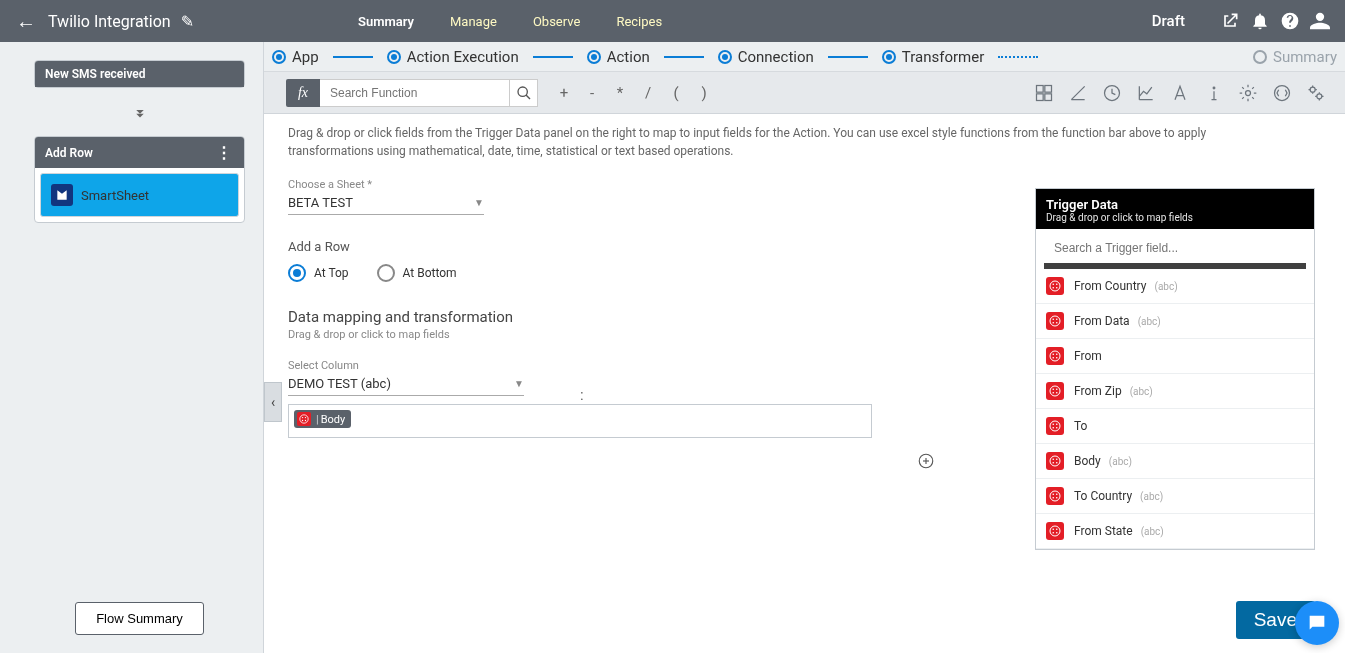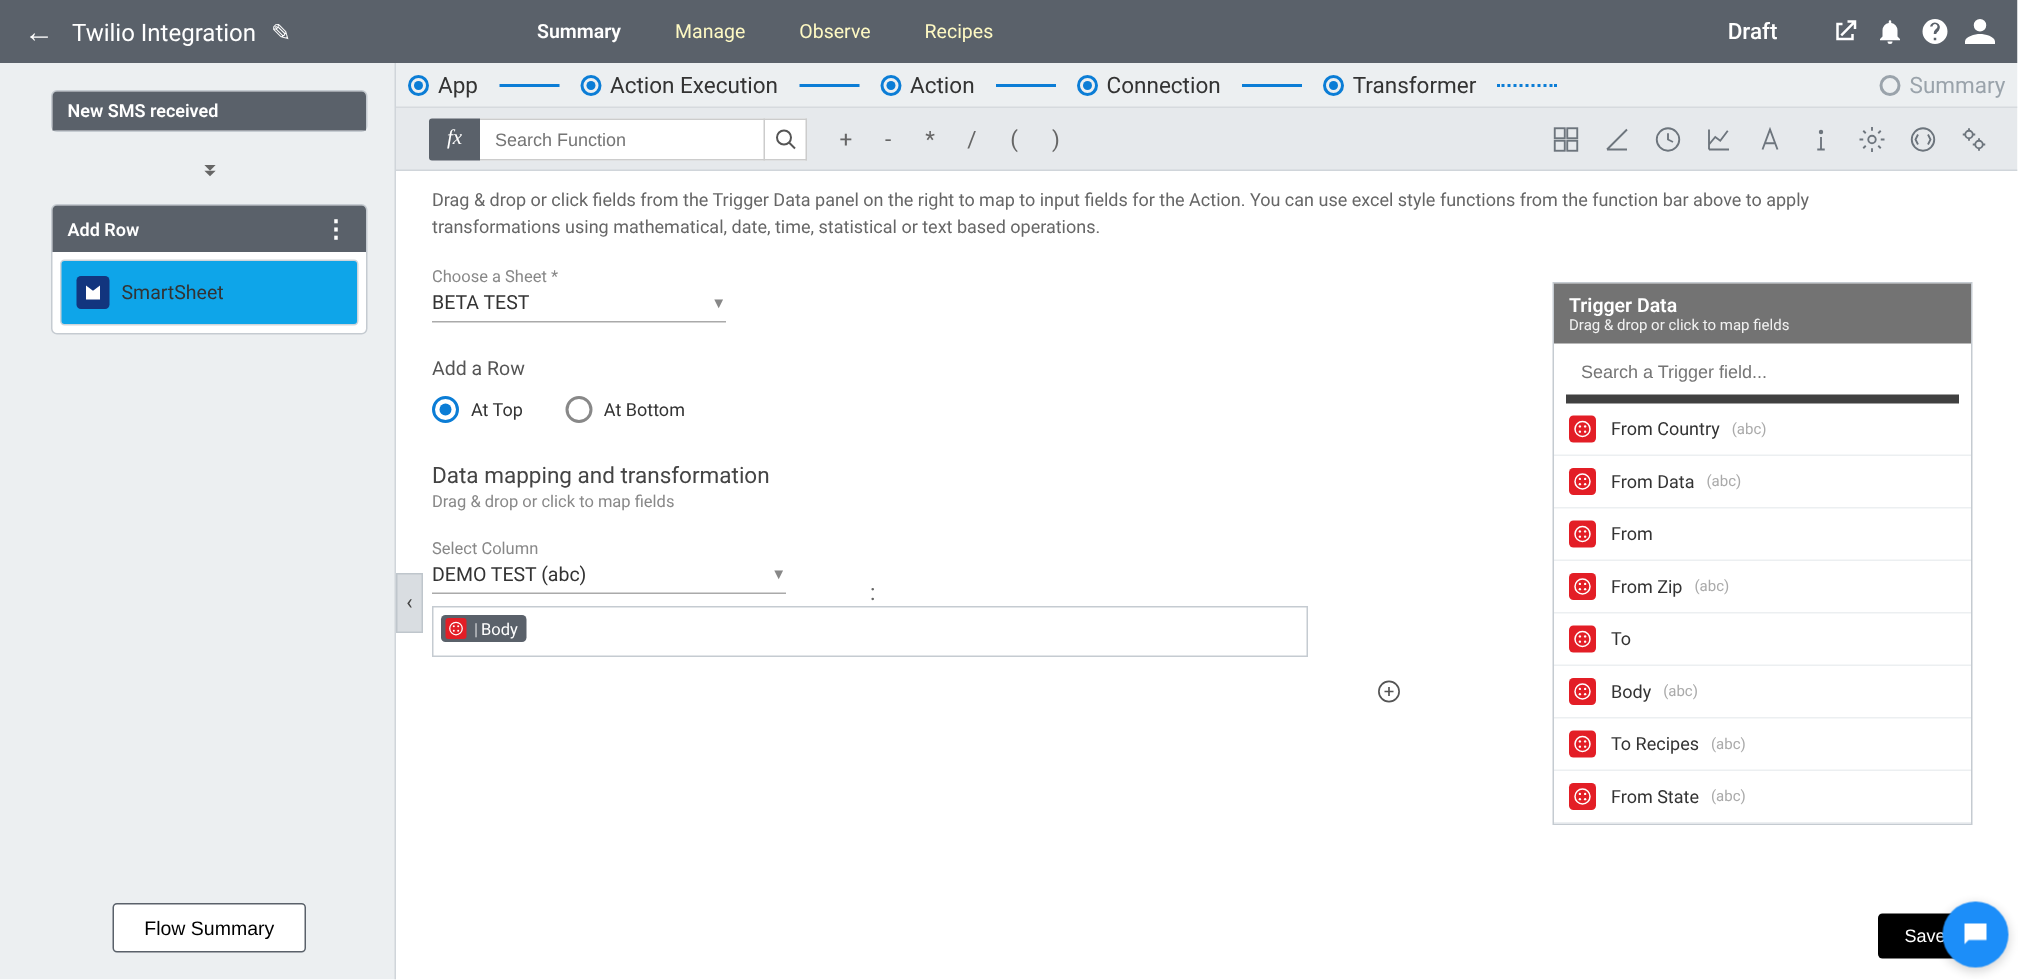--- a/index.html
+++ b/index.html
@@ -94,32 +94,32 @@
   .token-sep { margin: 0 2px 0 1px; opacity: 0.7; }
 
   .add-circle { position: absolute; left: 653px; top: 338px; cursor: pointer; }
   .add-circle svg { width: 18px; height: 18px; stroke: #555; fill: none; stroke-width: 1.5; }
 
   
   .collapse-handle { position: absolute; left: 0px; top: 340px; width: 18px; height: 40px; background: #d9dde1; border: 1px solid #bfc6cc; display: flex; align-items: center; justify-content: center; cursor: pointer; font-size: 14px; color: #444; }
 
   
   .trigger-panel { position: absolute; right: 30px; top: 146px; width: 280px; border: 1px solid #c5cbd1; background: #fff; display: flex; flex-direction: column; }
-  .trigger-header { background: #737373; color: #fff; padding: 8px 10px 6px; }
+  .trigger-header { background: #000000; color: #fff; padding: 8px 10px 6px; }
   .trigger-title { font-size: 13px; font-weight: 600; }
   .trigger-sub { font-size: 10px; font-weight: 400; opacity: 0.9; }
   .trigger-search { border: none; border-bottom: 6px solid #404040; padding: 8px 10px; font-size: 12px; color: #0f172a; width: calc(100% - 16px); margin: 4px 8px 0; outline: none; }
   .trigger-list { overflow: auto; }
   .trigger-item { display: flex; align-items: center; padding: 8px 10px; border-bottom: 1px solid #eceff1; cursor: grab; }
   .ti-icon { width: 18px; height: 18px; background: #e31e26; border-radius: 3px; display: flex; align-items: center; justify-content: center; margin-right: 10px; color: #fff; font-size: 10px; }
   .ti-label { font-size: 12px; color: #333; }
   .ti-type { font-size: 10px; color: #aaa; margin-left: 8px; }
 
   
-  .save-btn { position: absolute; right: 30px; bottom: 14px; background: #000000; color: #fff; border: none; padding: 8px 18px; border-radius: 3px; font-size: 12px; cursor: pointer; }
+  .save-btn { position: absolute; right: 30px; bottom: 14px; background: #0369a1; color: #fff; border: none; padding: 8px 18px; border-radius: 3px; font-size: 19px; cursor: pointer; }
 
   
   .chat-bubble { position: fixed; right: 6px; bottom: 8px; width: 44px; height: 44px; background: #1c8ef9; border-radius: 50%; display: flex; align-items: center; justify-content: center; cursor: pointer; box-shadow: 0 2px 8px rgba(0,0,0,0.2); }
   .chat-bubble svg { width: 22px; height: 22px; fill: #fff; }
 
 </style>
 </head>
 <body>
 
 <div class="app">
@@ -463,21 +463,21 @@
             <div class="trigger-item">
     <span class="ti-icon">
       <svg viewBox="0 0 24 24" width="12" height="12" fill="#fff">
                   <circle cx="12" cy="12" r="10" fill="none" stroke="#fff" stroke-width="2"></circle>
                   <circle cx="8.5" cy="8.5" r="1.6"></circle>
                   <circle cx="15.5" cy="8.5" r="1.6"></circle>
                   <circle cx="8.5" cy="15.5" r="1.6"></circle>
                   <circle cx="15.5" cy="15.5" r="1.6"></circle>
                 </svg>
     </span>
-    <span class="ti-label">To Recipes</span>
+    <span class="ti-label">To Country</span>
     <span class="ti-type">(abc)</span>
   </div>
             <div class="trigger-item">
     <span class="ti-icon">
       <svg viewBox="0 0 24 24" width="12" height="12" fill="#fff">
                   <circle cx="12" cy="12" r="10" fill="none" stroke="#fff" stroke-width="2"></circle>
                   <circle cx="8.5" cy="8.5" r="1.6"></circle>
                   <circle cx="15.5" cy="8.5" r="1.6"></circle>
                   <circle cx="8.5" cy="15.5" r="1.6"></circle>
                   <circle cx="15.5" cy="15.5" r="1.6"></circle>

